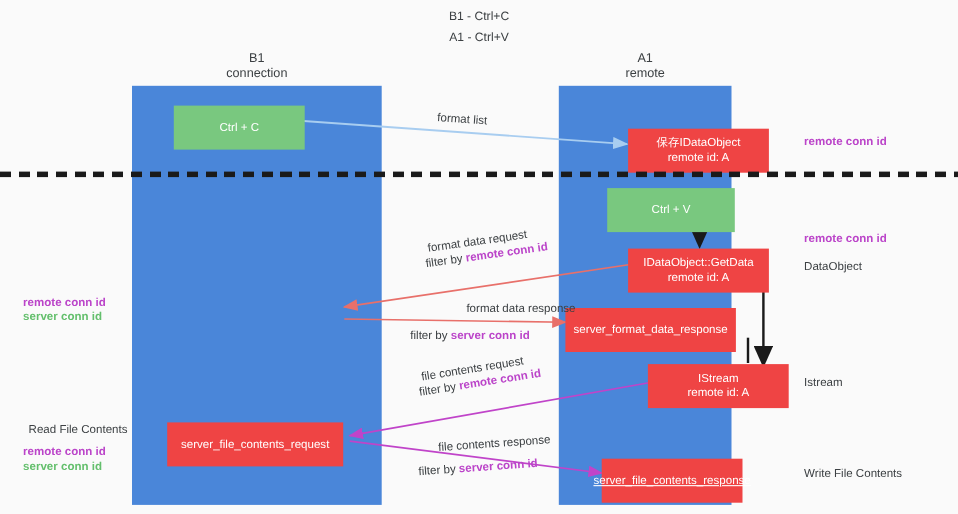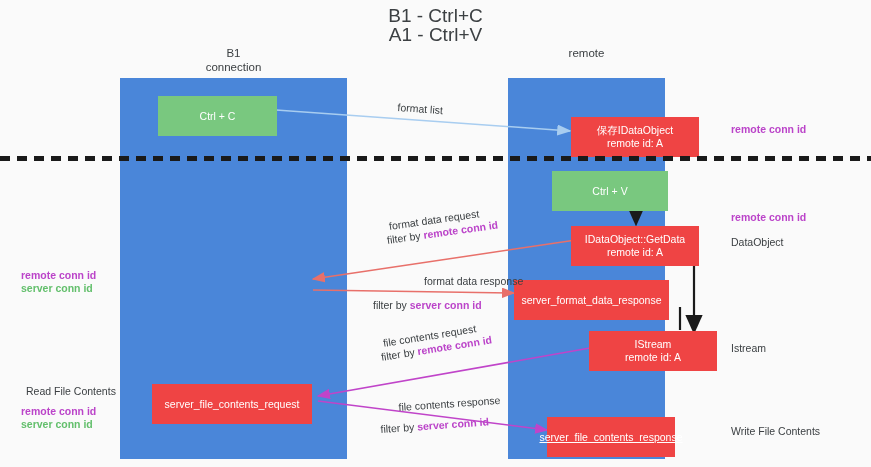--- a/index.html
+++ b/index.html
@@ -29,21 +29,21 @@
     background: #4a86d9;
   }
   .lane-b1 { left: 120px; top: 78px; width: 227px; height: 381px; }
   .lane-a1 { left: 508px; top: 78px; width: 157px; height: 381px; }
 
   .title {
     position: absolute;
     left: 0; top: 6px;
     width: 871px;
     text-align: center;
-    font-size: 19px;
+    font-size: 11px;
     line-height: 19px;
     color: #3c4043;
   }
   .col-head {
     position: absolute;
     text-align: center;
     font-size: 11.5px;
     line-height: 14px;
     color: #3c4043;
   }
@@ -107,20 +107,21 @@
   <div class="title">
     <div>B1 - Ctrl+C</div>
     <div>A1 - Ctrl+V</div>
   </div>
 
   <div class="col-head col-head-b1">
     <div>B1</div>
     <div>connection</div>
   </div>
   <div class="col-head col-head-a1">
+    <div>A1</div>
     <div>remote</div>
   </div>
 
   <svg id="wires" viewBox="0 0 871 467">
     <defs>
       <marker id="ah-blue" markerWidth="9" markerHeight="7" refX="8" refY="3.5" orient="auto">
         <path d="M0,0 L9,3.5 L0,7 z" fill="#a8cdf0"></path>
       </marker>
       <marker id="ah-red" markerWidth="9" markerHeight="7" refX="8" refY="3.5" orient="auto">
         <path d="M0,0 L9,3.5 L0,7 z" fill="#e8706a"></path>

